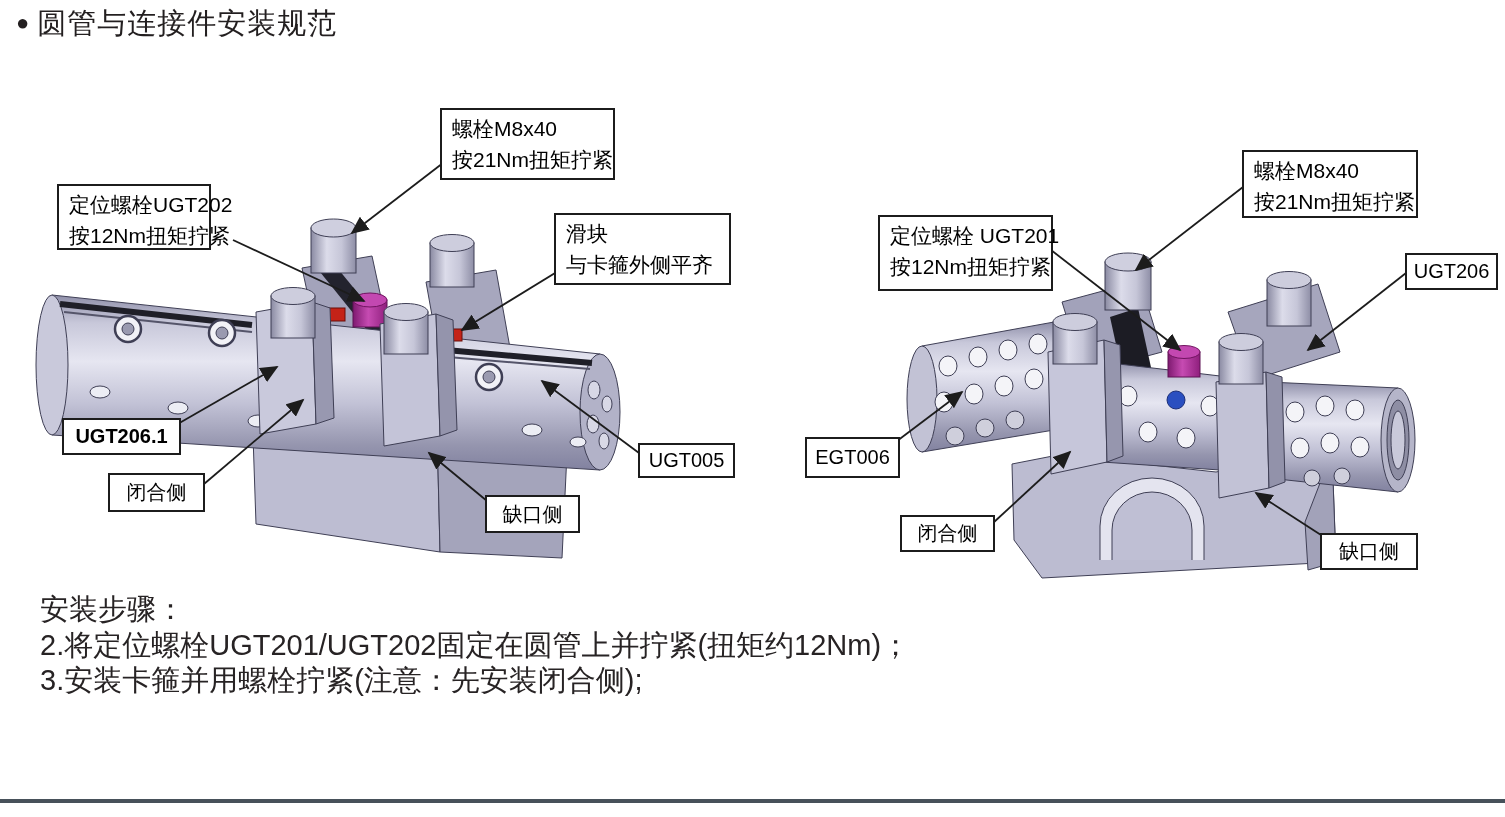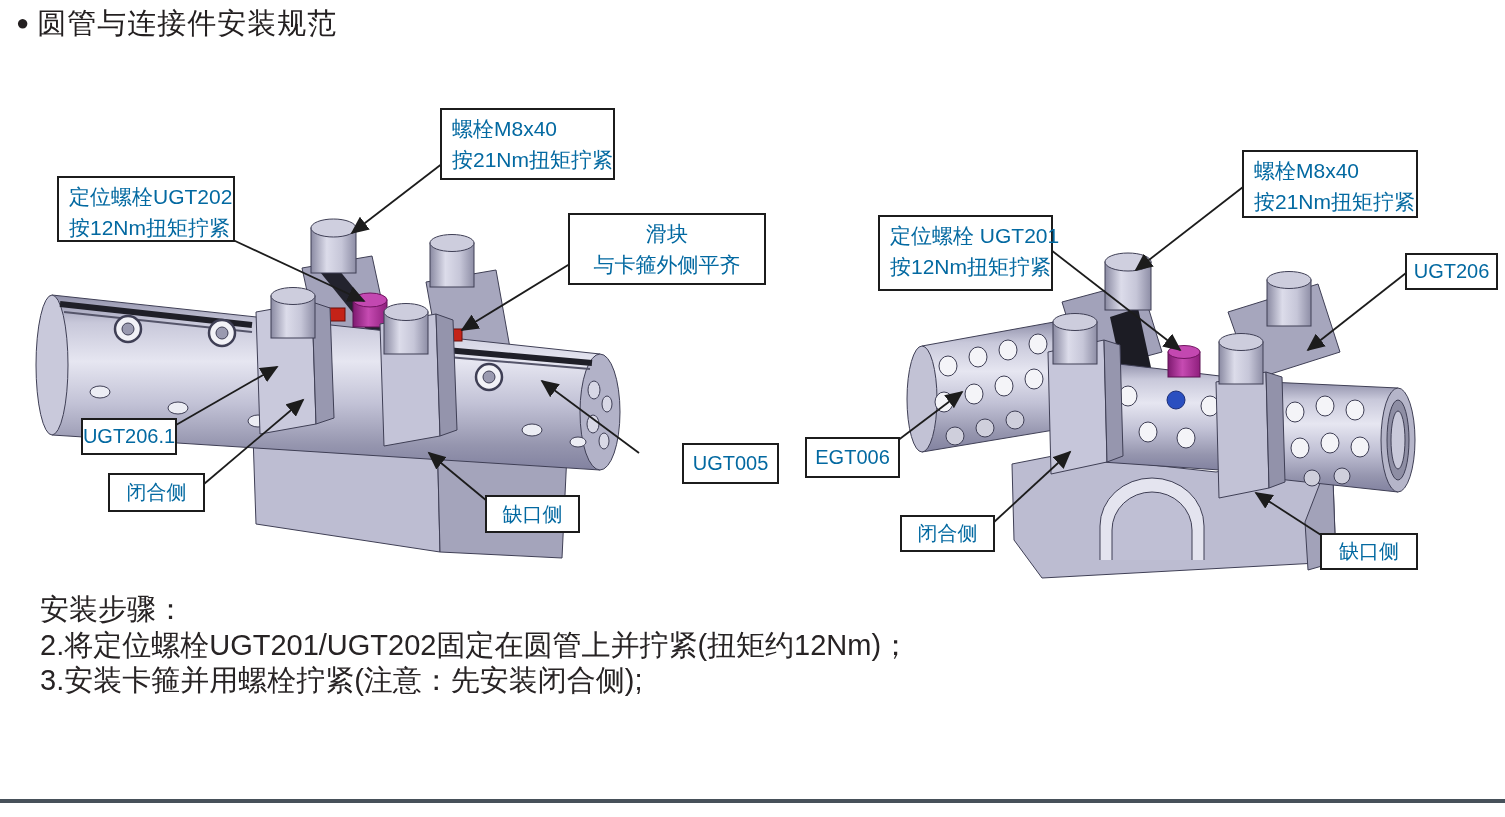--- a/index.html
+++ b/index.html
@@ -2,21 +2,21 @@
 <html><head>
 <meta charset="utf-8">
 <style>
   html,body{margin:0;padding:0;background:#ffffff;}
   body{font-family:"Liberation Sans", sans-serif;}
   #screen{position:relative;width:1505px;height:817px;background:#ffffff;overflow:hidden;}
   .title-row{position:absolute;left:16px;top:6px;display:flex;align-items:center;color:#231f20;z-index:4;}
   .title-bullet{font-size:22px;margin-right:8px;line-height:34px;}
   .title-text{font-size:29px;font-weight:normal;letter-spacing:1px;line-height:34px;}
   #diagram-svg{position:absolute;left:0;top:0;z-index:1;}
-  .callout{position:absolute;background:#ffffff;border:2px solid #1c1c1c;color:#0369a1;
+  .callout{position:absolute;background:#ffffff;border:2px solid #1c1c1c;color:#000000;
            font-size:21px;line-height:31px;padding:3px 10px 3px 10px;box-sizing:border-box;
            white-space:nowrap;z-index:3;}
   .callout.center{display:flex;align-items:center;justify-content:center;padding:12px;font-size:20px;}
   .instructions{position:absolute;left:40px;top:592px;color:#272324;font-size:29px;line-height:35.5px;z-index:2;white-space:nowrap;}
   .divider{position:absolute;left:0px;top:799px;width:1505px;height:4px;background:#47515a;z-index:2;}
 </style>
 </head>
 <body>
 <div id="screen">
 
@@ -197,31 +197,31 @@
     <line x1="897" y1="441" x2="962" y2="392" marker-end="url(#arr)"></line>
     <line x1="993" y1="523" x2="1070" y2="452" marker-end="url(#arr)"></line>
     <line x1="1321" y1="535" x2="1256" y2="493" marker-end="url(#arr)"></line>
   </g>
 </svg>
 
 <div class="callout" style="left:440px;top:108px;width:175px;height:72px;">
   <div>螺栓M8x40</div>
   <div>按21Nm扭矩拧紧</div>
 </div>
-<div class="callout" style="left:57px;top:176px;width:178px;height:66px;">
+<div class="callout" style="left:57px;top:184px;width:154px;height:66px;">
   <div>定位螺栓UGT202</div>
   <div>按12Nm扭矩拧紧</div>
 </div>
-<div class="callout" style="left:568px;top:213px;width:198px;height:72px;text-align:center;">
+<div class="callout" style="left:554px;top:213px;width:177px;height:72px;">
   <div>滑块</div>
   <div>与卡箍外侧平齐</div>
 </div>
-<div class="callout center" style="left:81px;top:418px;width:96px;height:37px;">UGT206.1</div>
+<div class="callout center" style="left:62px;top:418px;width:119px;height:37px;font-weight:bold;">UGT206.1</div>
 <div class="callout center" style="left:108px;top:473px;width:97px;height:39px;">闭合侧</div>
-<div class="callout center" style="left:638px;top:443px;width:97px;height:41px;margin-left:44px;">UGT005</div>
+<div class="callout center" style="left:638px;top:443px;width:97px;height:35px;">UGT005</div>
 <div class="callout center" style="left:485px;top:495px;width:95px;height:38px;">缺口侧</div>
 
 <div class="callout" style="left:1242px;top:150px;width:176px;height:68px;">
   <div>螺栓M8x40</div>
   <div>按21Nm扭矩拧紧</div>
 </div>
 <div class="callout" style="left:878px;top:215px;width:175px;height:76px;">
   <div>定位螺栓 UGT201</div>
   <div>按12Nm扭矩拧紧</div>
 </div>

